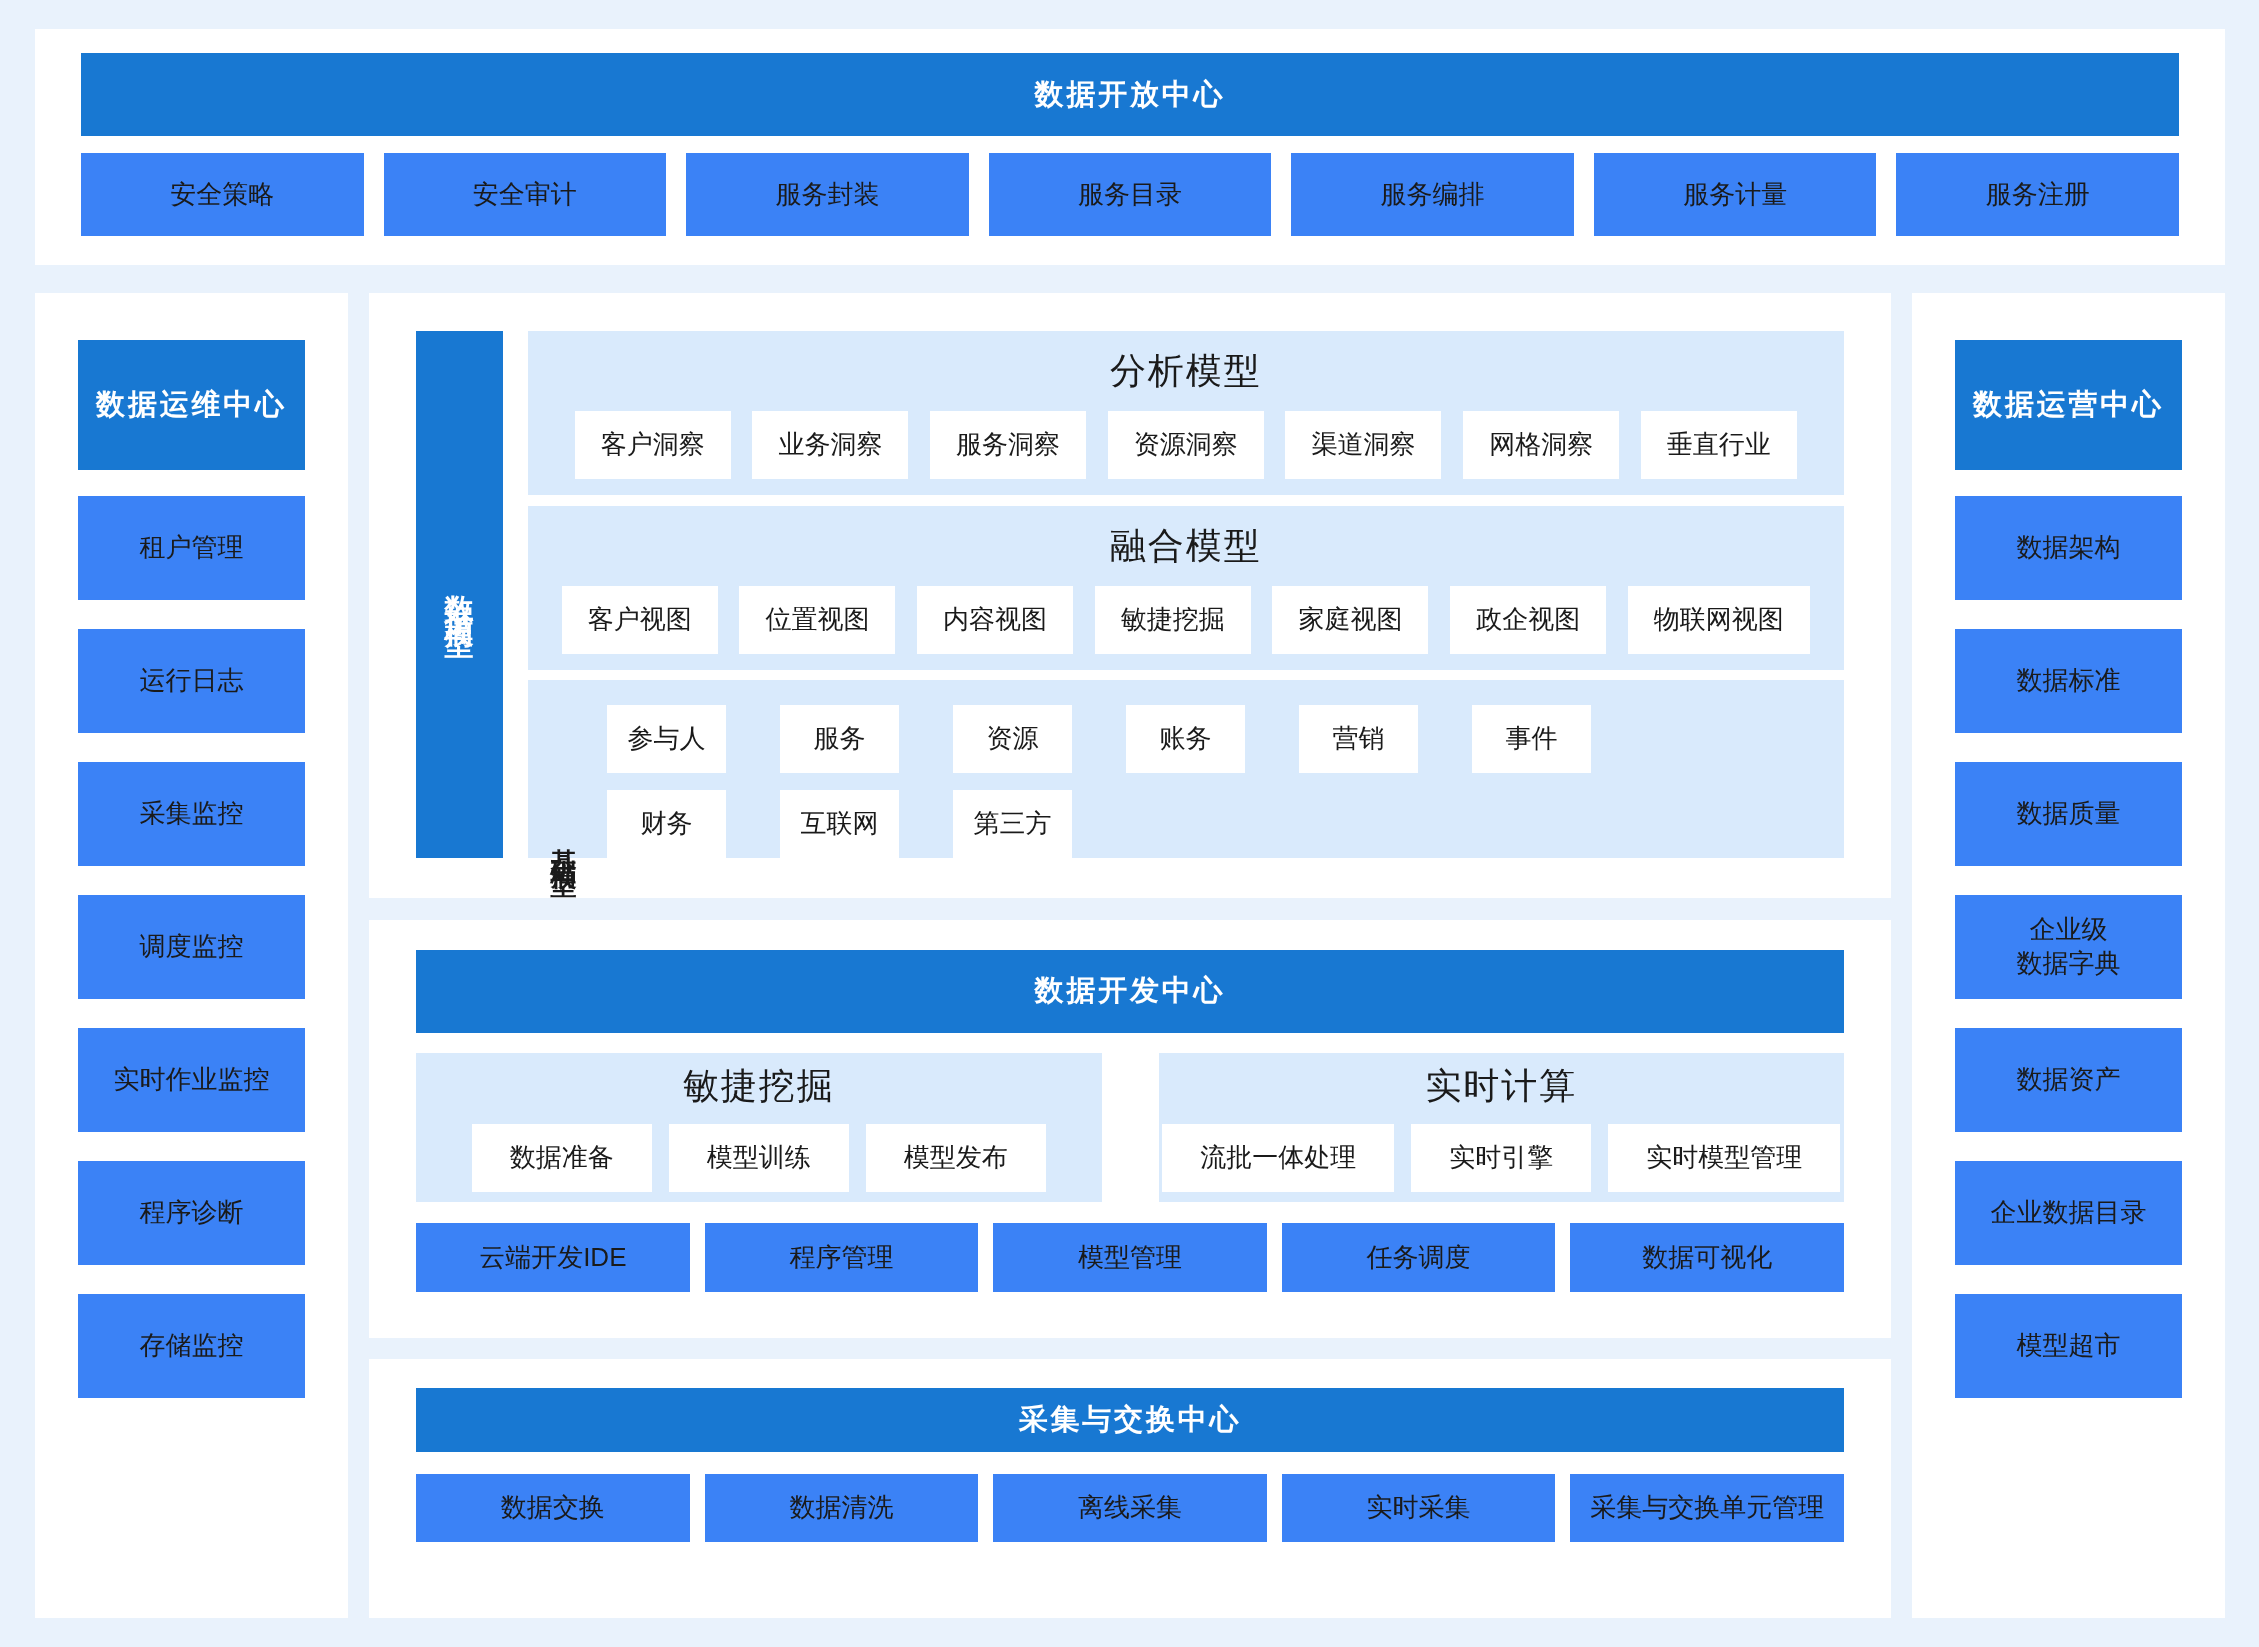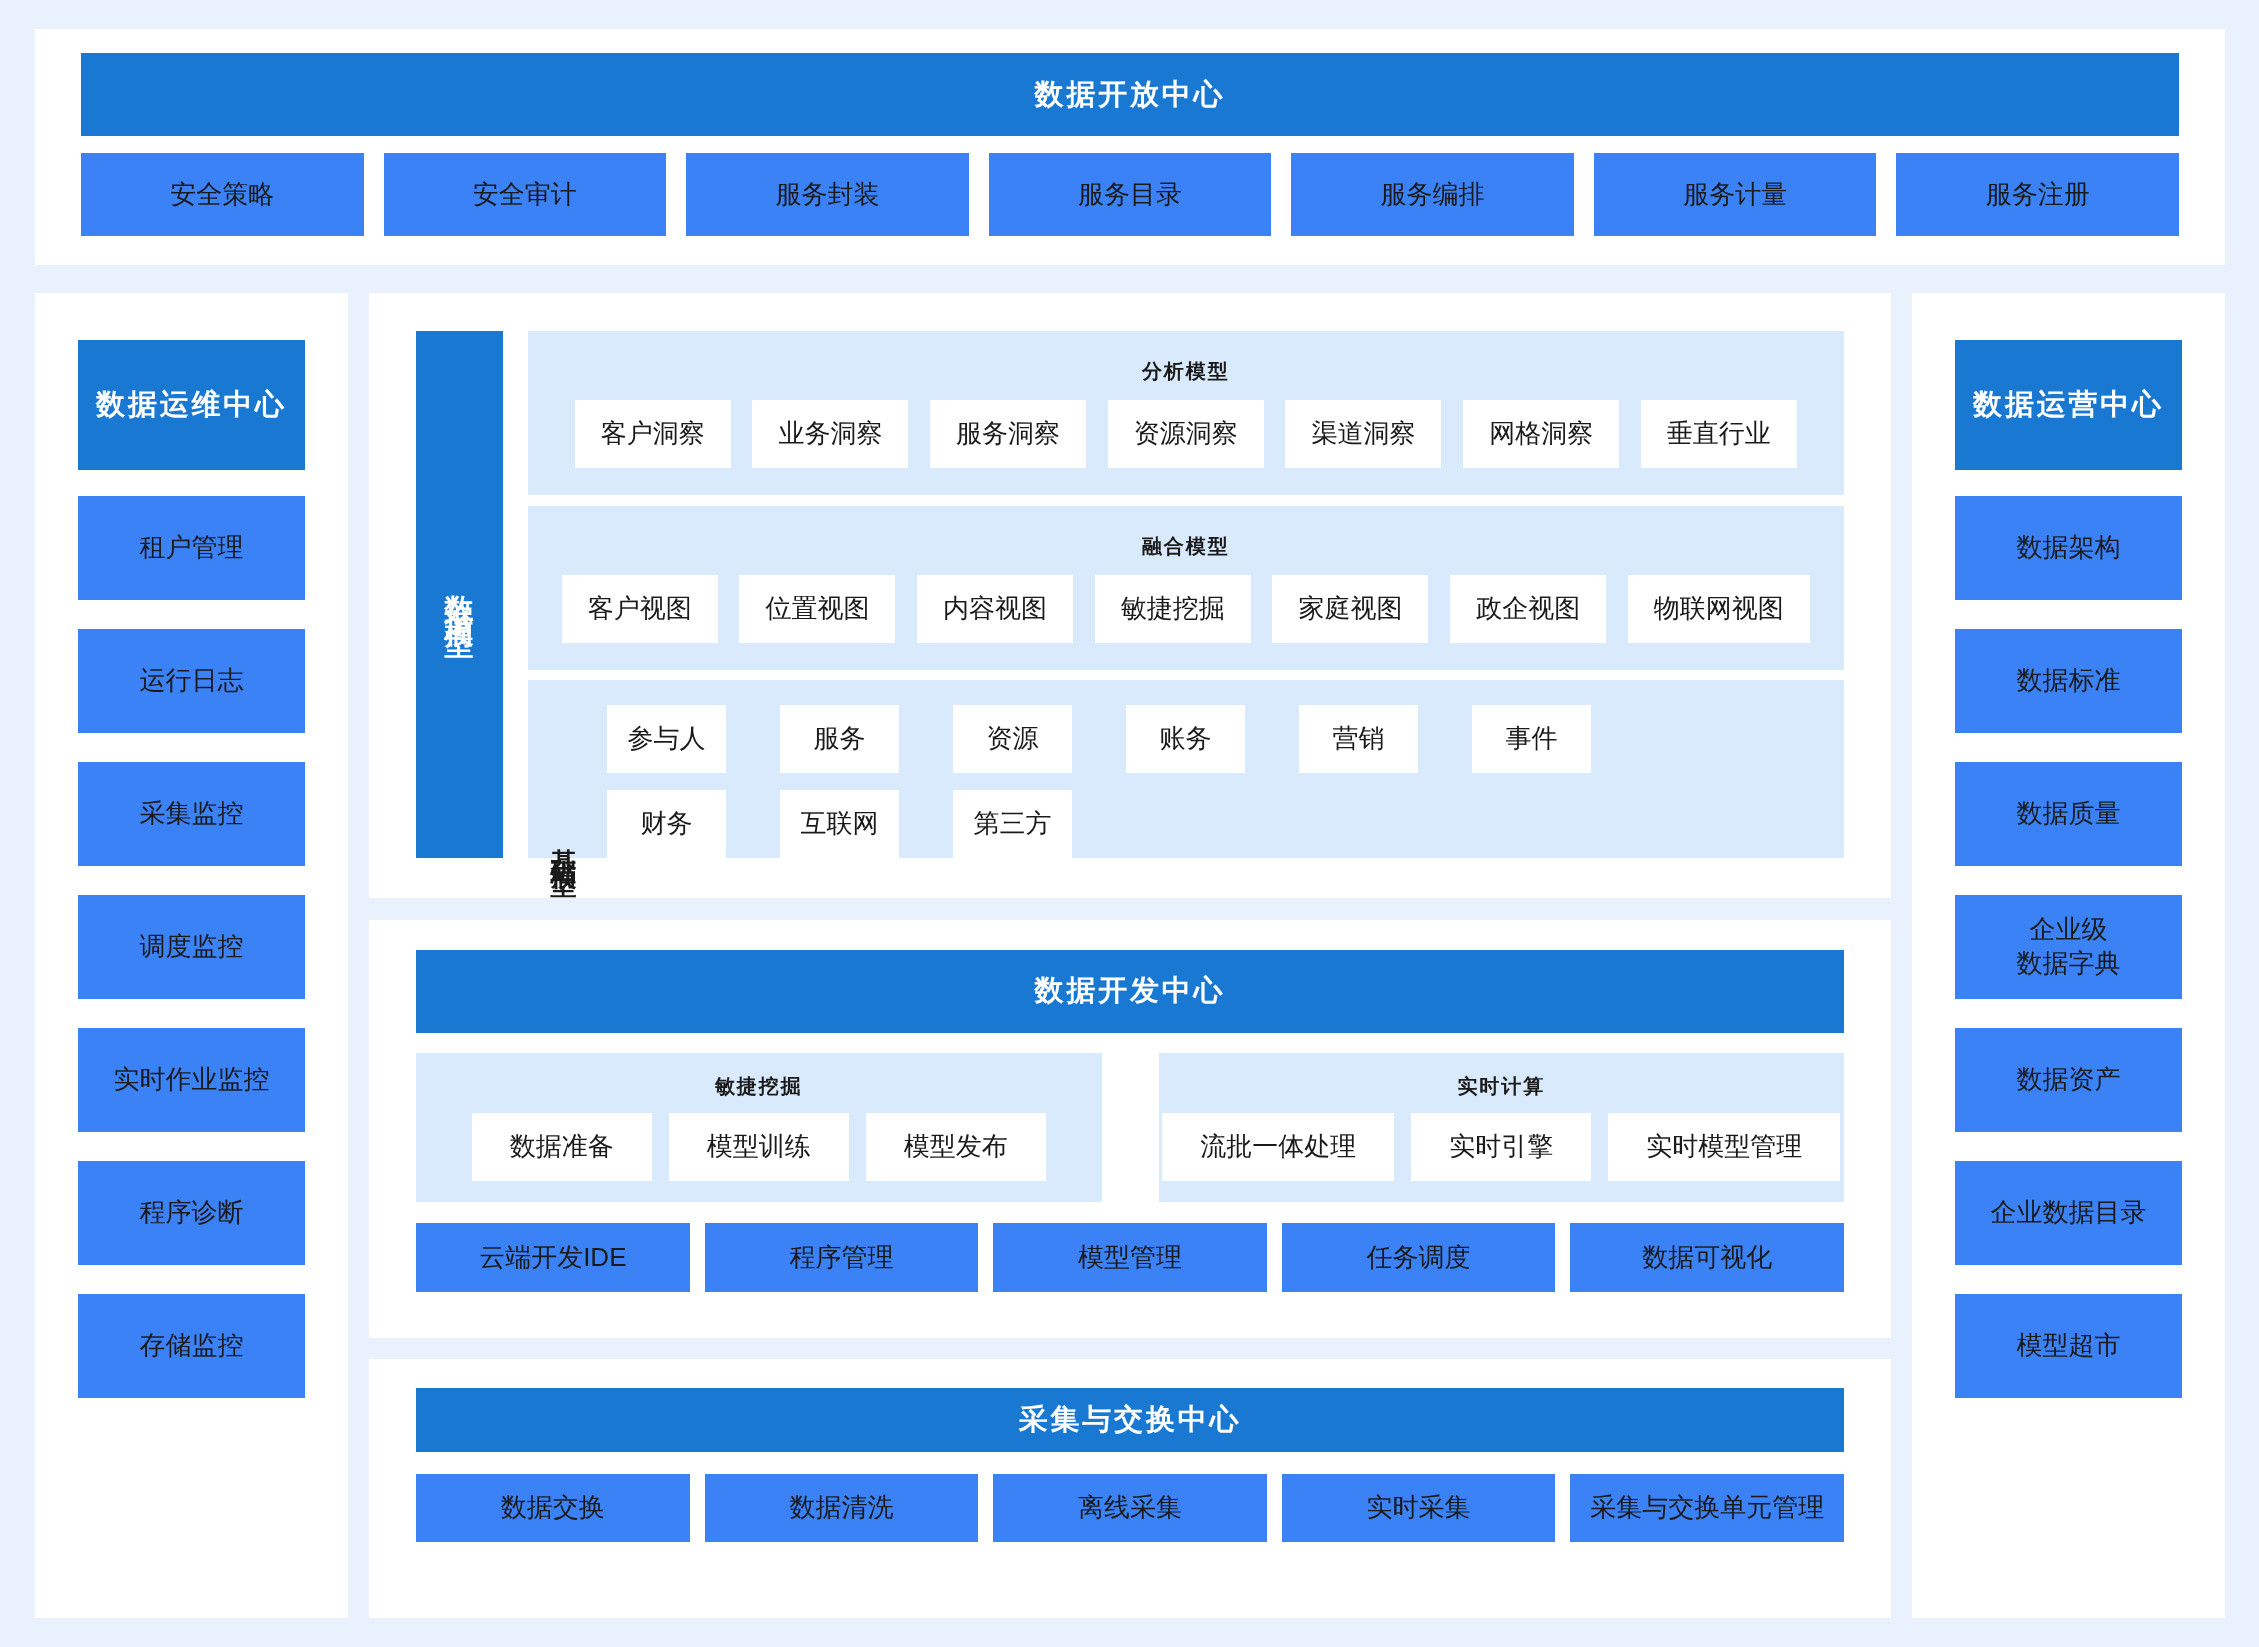--- a/index.html
+++ b/index.html
@@ -40,21 +40,21 @@
 
   .center-col { flex:1; min-width:0; display:flex; flex-direction:column; gap:21.7px; }
 
   
   .model-panel { height:605px; flex:none; padding:38px 47px 40px; display:flex; gap:24.5px; }
   .vbar { width:87px; flex:none; }
   .vtext { writing-mode:vertical-rl; letter-spacing:11.3px; }
   .model-right { flex:1; display:flex; flex-direction:column; gap:10.4px; }
   .subsection { background:#d9eafc; }
   .model-sub { flex:1; display:flex; flex-direction:column; align-items:center; justify-content:center; gap:15px; }
-  .subsection-title { font-size:20px; font-weight:bold; letter-spacing:1.9px; }
+  .subsection-title { font-size:36px; font-weight:normal; letter-spacing:1.9px; }
   .chip-row { display:flex; gap:21.7px; justify-content:center; }
   .chip-row .chip { height:68px; padding:0 26px; }
 
   .base-sub { height:178px; flex:none; display:flex; align-items:flex-end; padding-left:17px; }
   .base-vlabel { width:40px; flex:none; display:flex; align-items:center; justify-content:center;
                  font-size:26px; font-weight:bold; }
   .base-vlabel .vtext { letter-spacing:7.5px; }
   .base-grid { display:grid; grid-template-columns:repeat(6,119px); gap:17px 54px; margin-left:22.6px; }
   .base-grid .chip { height:68px; }
 

